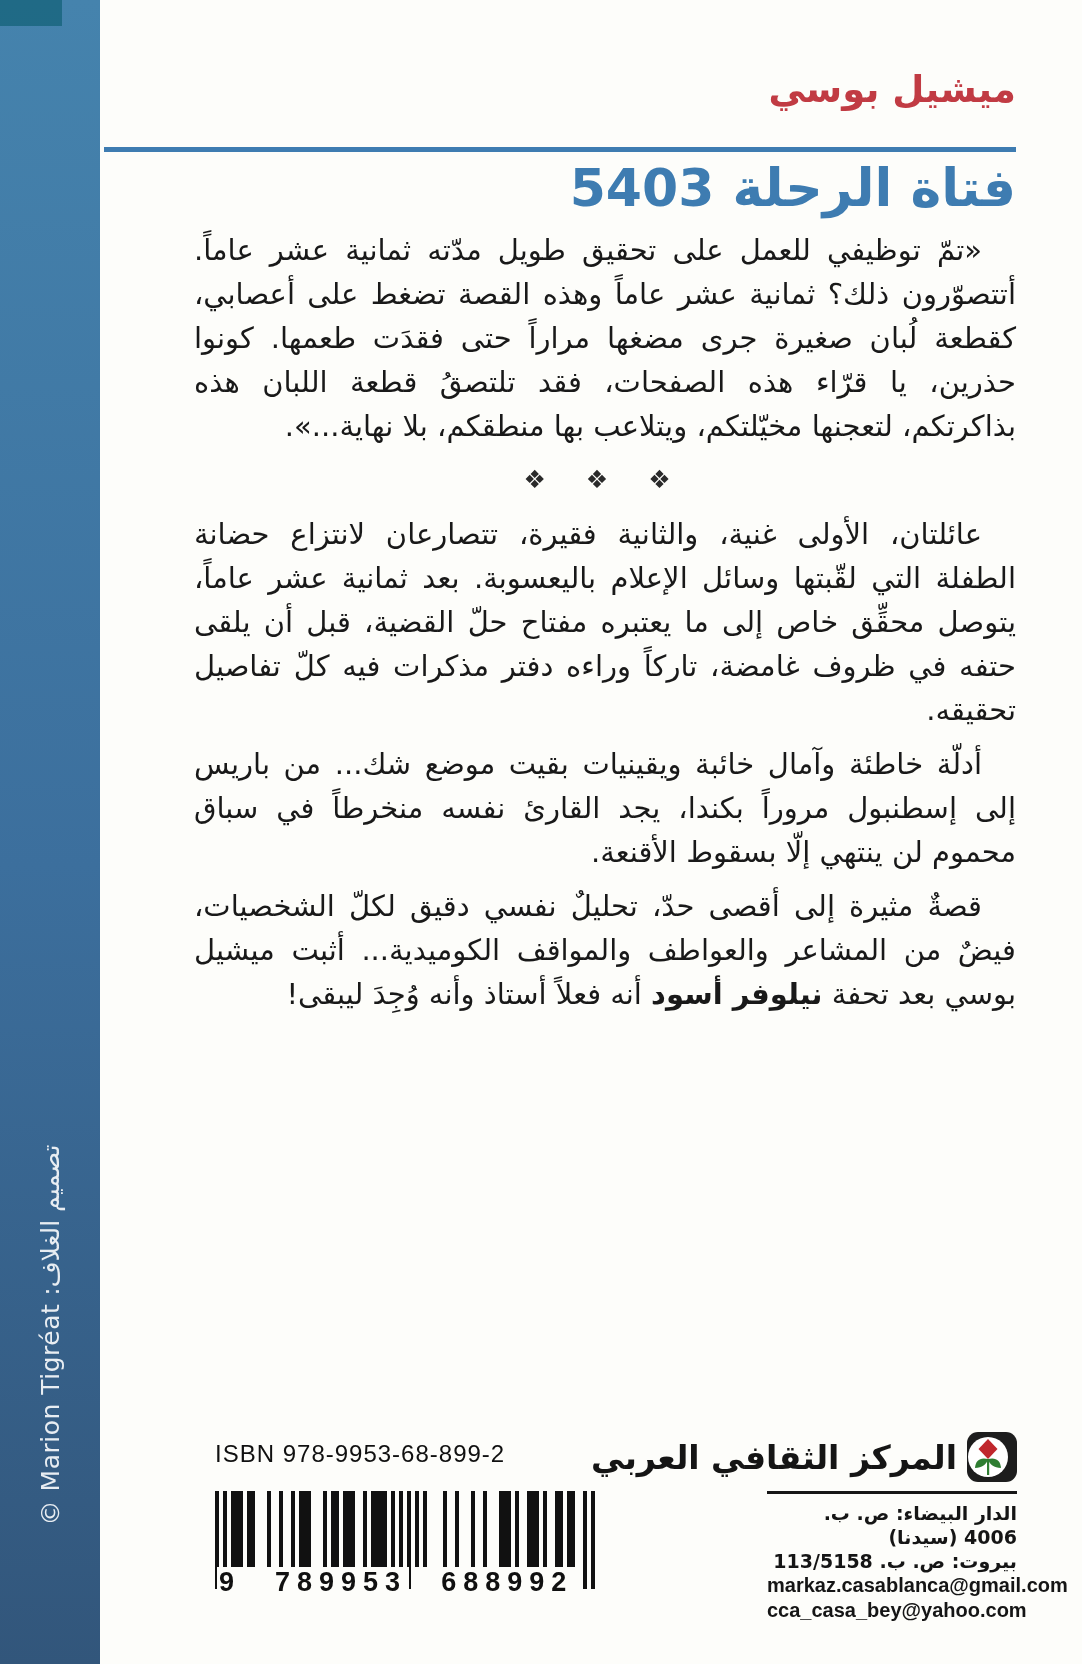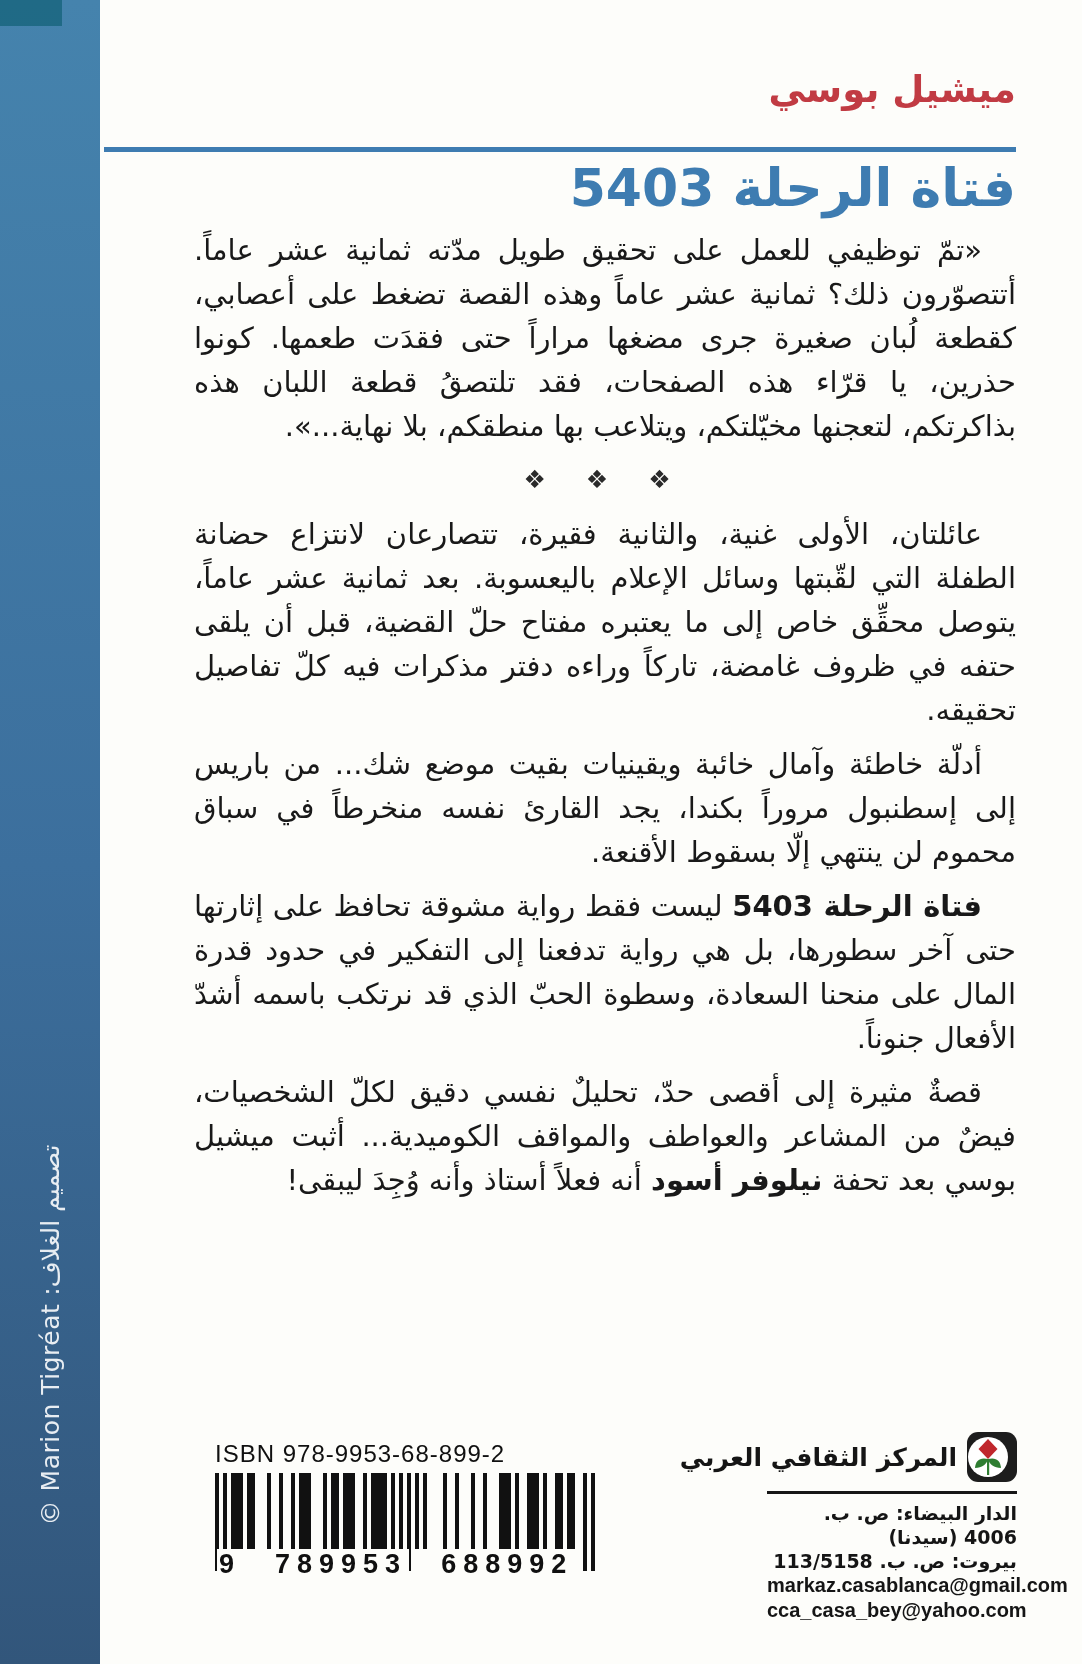--- a/index.html
+++ b/index.html
@@ -68,41 +68,41 @@
     text-align:center;text-indent:0;
     font-size:25px;letter-spacing:16px;
     color:#2a2a2a;margin:2px 0 10px 0;
   }
   .body-text .b{font-weight:bold;}
   
   .isbn-block{
     position:absolute;left:215px;top:1440px;width:400px;
     font-family:"Liberation Sans",sans-serif;color:#101010;
   }
-  .isbn-text{font-size:24px;letter-spacing:1px;margin-bottom:5px;}
+  .isbn-text{font-size:24px;letter-spacing:1px;margin-bottom:23px;}
   .barcode{
     display:flex;align-items:flex-start;
     width:380px;height:98px;background:transparent;
   }
   .barcode span{display:block;}
   .barcode-number{
     display:flex;gap:30px;
     margin-top:-22px;padding-left:2px;
     font-size:27px;font-weight:bold;letter-spacing:7px;
     background:transparent;color:#101010;
   }
   .barcode-number span{background:#fdfdfa;padding:0 2px;}
   
   .publisher-block{
     position:absolute;right:65px;top:1432px;width:250px;
     direction:rtl;color:#151515;
   }
   .pub-row{display:flex;align-items:center;gap:10px;}
   .pub-logo{flex:0 0 auto;width:50px;height:50px;}
-  .pub-name{font-size:25px;font-weight:bold;white-space:nowrap;}
+  .pub-name{font-size:33px;font-weight:bold;white-space:nowrap;}
   .pub-rule{height:3px;background:#161616;margin:9px 0 7px 0;}
   .pub-addr{font-size:19px;font-weight:bold;line-height:24px;text-align:right;}
   .pub-emails{
     direction:ltr;text-align:right;
     font-family:"Liberation Sans",sans-serif;
     font-size:20px;font-weight:bold;line-height:25px;
   }
 </style>
 </head>
 <body>
@@ -116,21 +116,20 @@
 
   <div class="author">ميشيل بوسي</div>
   <div class="title-rule"></div>
   <div class="book-title">فتاة الرحلة 5403</div>
 
   <div class="body-text" id="body-text">
       <p><span>«تمّ توظيفي للعمل على تحقيق طويل مدّته ثمانية عشر عاماً. أتتصوّرون ذلك؟ ثمانية عشر عاماً وهذه القصة تضغط على أعصابي، كقطعة لُبان صغيرة جرى مضغها مراراً حتى فقدَت طعمها. كونوا حذرين، يا قرّاء هذه الصفحات، فقد تلتصقُ قطعة اللبان هذه بذاكرتكم، لتعجنها مخيّلتكم، ويتلاعب بها منطقكم، بلا نهاية...».</span></p>
       <p class="separator">❖ ❖ ❖</p>
       <p><span>عائلتان، الأولى غنية، والثانية فقيرة، تتصارعان لانتزاع حضانة الطفلة التي لقّبتها وسائل الإعلام باليعسوبة. بعد ثمانية عشر عاماً، يتوصل محقِّق خاص إلى ما يعتبره مفتاح حلّ القضية، قبل أن يلقى حتفه في ظروف غامضة، تاركاً وراءه دفتر مذكرات فيه كلّ تفاصيل تحقيقه.</span></p>
       <p><span>أدلّة خاطئة وآمال خائبة ويقينيات بقيت موضع شك... من باريس إلى إسطنبول مروراً بكندا، يجد القارئ نفسه منخرطاً في سباق محموم لن ينتهي إلّا بسقوط الأقنعة.</span></p>
-      <p><span class="b">فتاة الرحلة 5403</span><span> ليست فقط رواية مشوقة تحافظ على إثارتها حتى آخر سطورها، بل هي رواية تدفعنا إلى التفكير في حدود قدرة المال على منحنا السعادة، وسطوة الحبّ الذي قد نرتكب باسمه أشدّ الأفعال جنوناً.</span></p>
       <p><span>قصةٌ مثيرة إلى أقصى حدّ، تحليلٌ نفسي دقيق لكلّ الشخصيات، فيضٌ من المشاعر والعواطف والمواقف الكوميدية... أثبت ميشيل بوسي بعد تحفة </span><span class="b">نيلوفر أسود</span><span> أنه فعلاً أستاذ وأنه وُجِدَ ليبقى!</span></p>
     </div>
 
   <div class="isbn-block">
     <div class="isbn-text">ISBN 978-9953-68-899-2</div>
     <div class="barcode" id="barcode">
         <span style="width: 4px; height: 98px; background: rgb(17, 17, 17);"></span>
         <span style="width: 4px; height: 98px; background: transparent;"></span>
         <span style="width: 4px; height: 98px; background: rgb(17, 17, 17);"></span>
         <span style="width: 4px; height: 76px; background: transparent;"></span>

